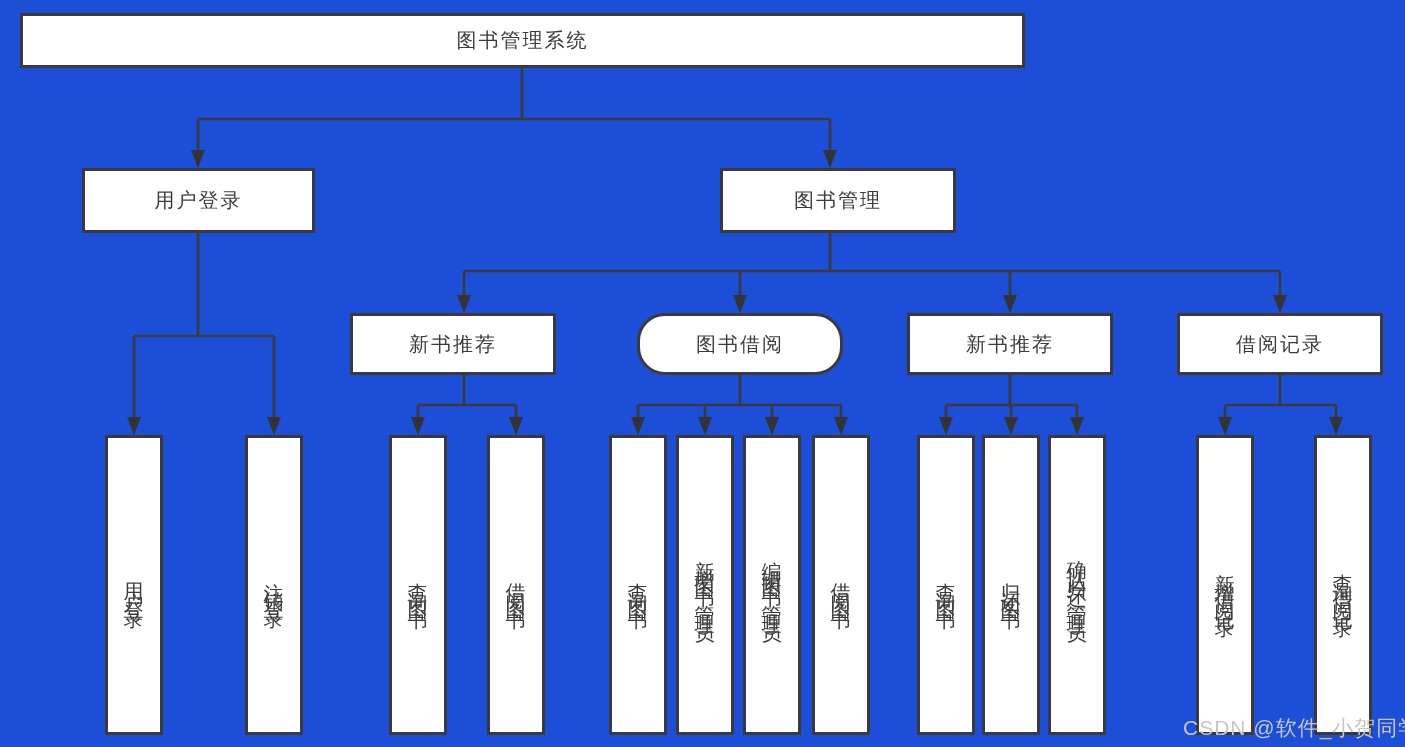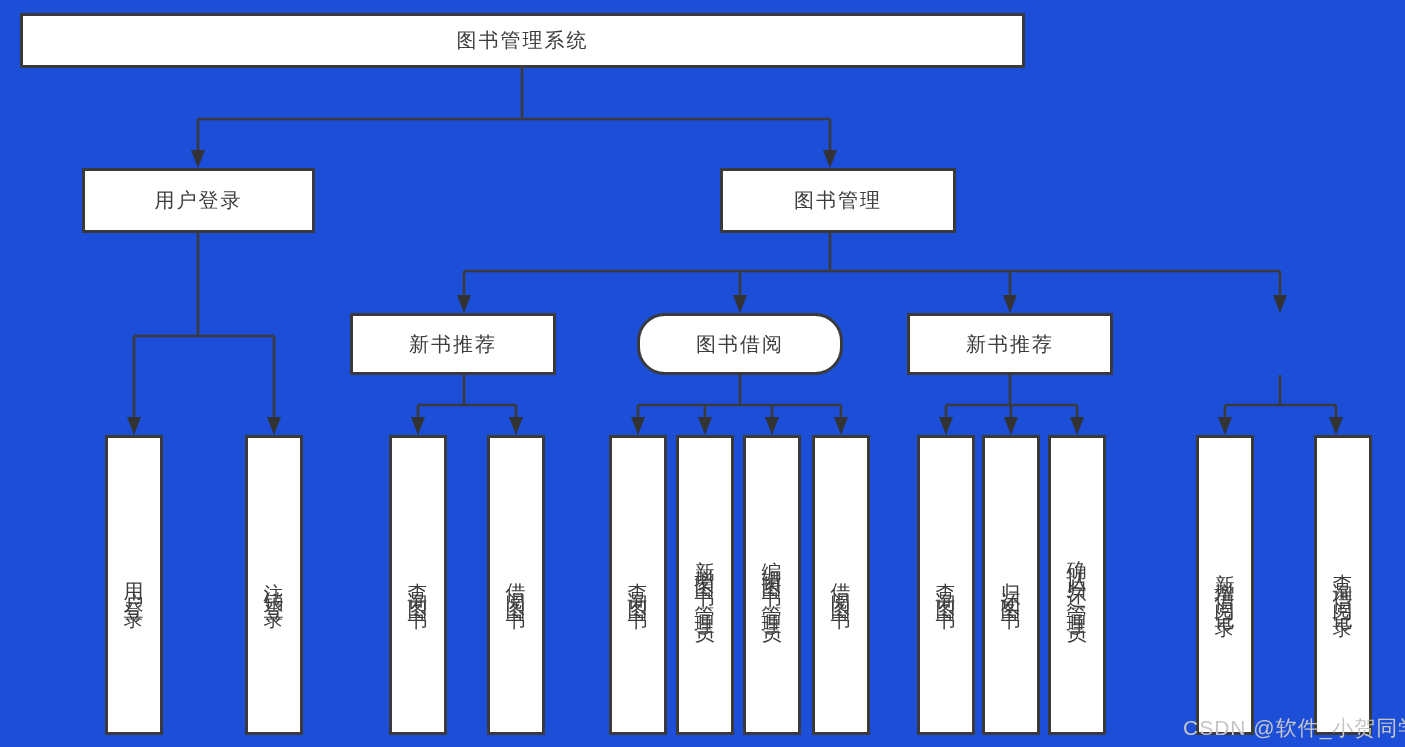--- a/index.html
+++ b/index.html
@@ -141,20 +141,23 @@
 
   <div class="node lv3 lv3a">
     <span>新书推荐</span>
   </div>
   <div class="node lv3 lv3b">
     <span>图书借阅</span>
   </div>
   <div class="node lv3 lv3c">
     <span>新书推荐</span>
   </div>
+  <div class="node lv3 lv3d">
+    <span>借阅记录</span>
+  </div>
 
   <div class="node leaf lf1">
     <span class="vtext">用户登录</span>
   </div>
   <div class="node leaf lf2">
     <span class="vtext">注销登录</span>
   </div>
   <div class="node leaf lf3">
     <span class="vtext">查询图书</span>
   </div>

